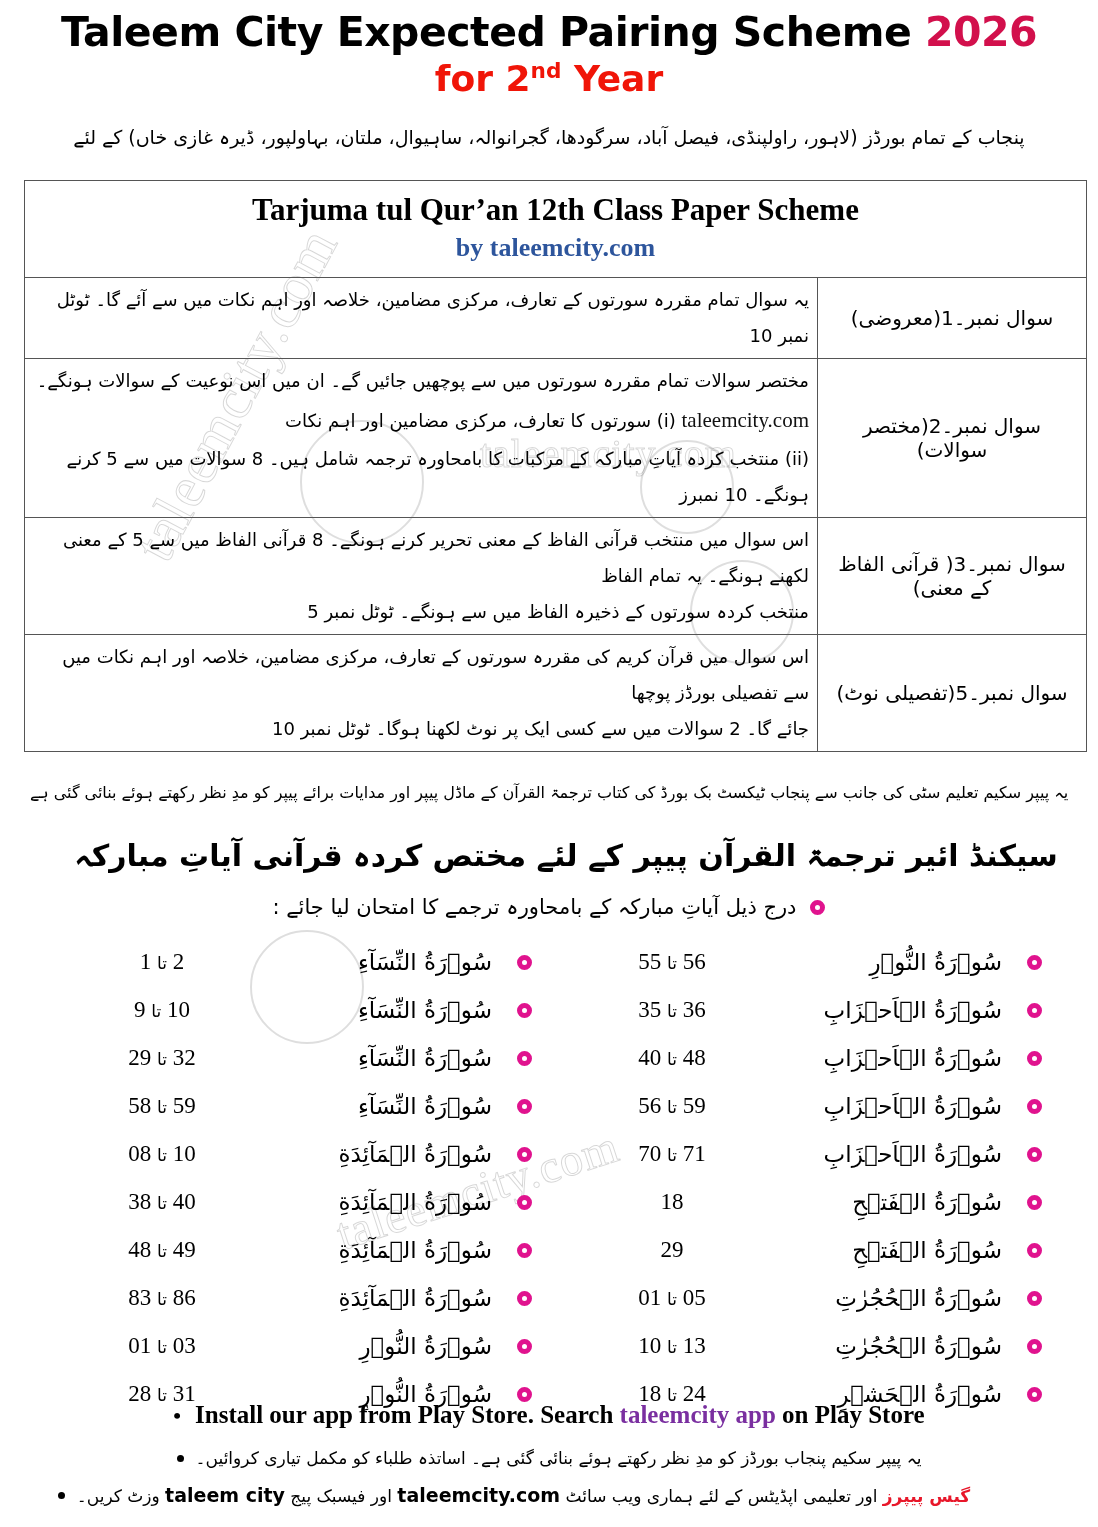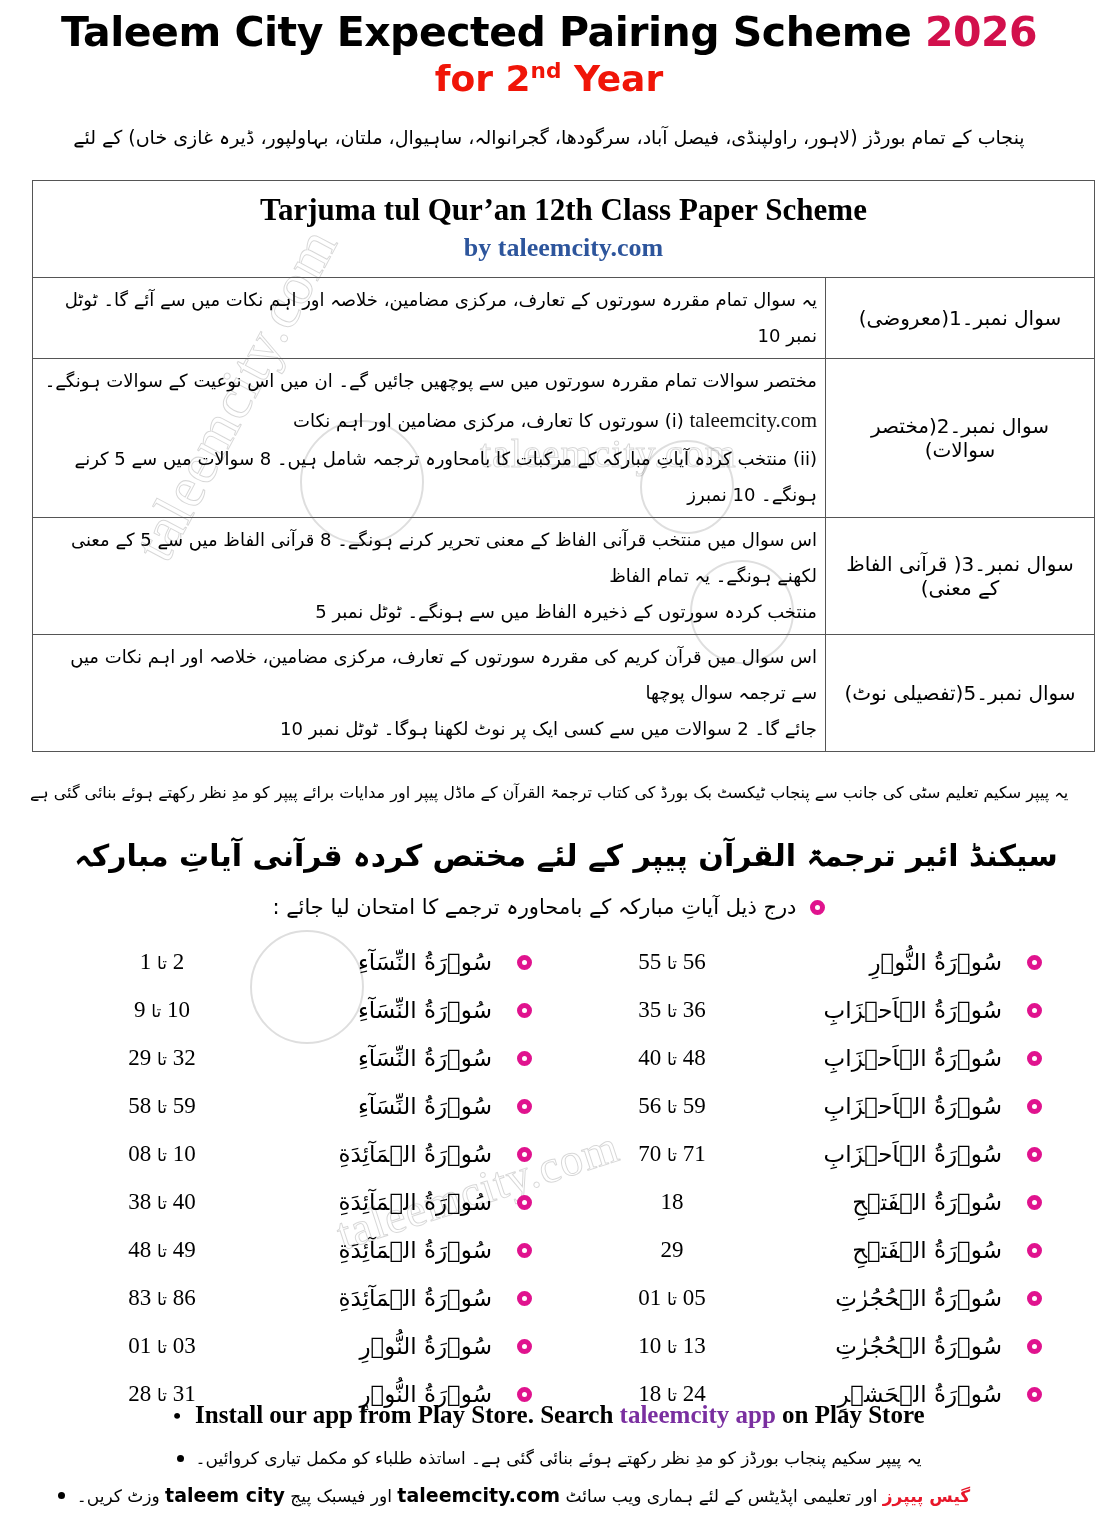--- a/index.html
+++ b/index.html
@@ -67,21 +67,21 @@
     top: 126px; left: 0; width: 1098px;
     text-align: center;
     direction: rtl;
     font-size: 19px;
     font-family: "DejaVu Sans", "Liberation Sans", sans-serif;
   }
 
   
   .tbl {
     position: absolute;
-    left: 32px;
+    left: 24px;
     top: 180px;
     width: 1062px;
     border-collapse: collapse;
     table-layout: fixed;
     border-radius: 18px;
   }
   .tbl td {
     border: 1.5px solid #555;
     vertical-align: middle;
     padding: 4px 8px;
@@ -315,21 +315,21 @@
       <td class="detail-cell">
         <span class="sub-line">اس سوال میں منتخب قرآنی الفاظ کے معنی تحریر کرنے ہونگے۔ 8 قرآنی الفاظ میں سے 5 کے معنی لکھنے ہونگے۔ یہ تمام الفاظ</span>
         <span class="sub-line">منتخب کردہ سورتوں کے ذخیرہ الفاظ میں سے ہونگے۔ ٹوٹل نمبر 5</span>
       </td>
       <td class="qno-cell">سوال نمبر۔3( قرآنی الفاظ کے معنی)</td>
     </tr>
 
 
     <tr>
       <td class="detail-cell">
-        <span class="sub-line">اس سوال میں قرآن کریم کی مقررہ سورتوں کے تعارف، مرکزی مضامین، خلاصہ اور اہم نکات میں سے ترجمہ سوال پوچھا</span>
+        <span class="sub-line">اس سوال میں قرآن کریم کی مقررہ سورتوں کے تعارف، مرکزی مضامین، خلاصہ اور اہم نکات میں سے تفصیلی بورڈز پوچھا</span>
         <span class="sub-line">جائے گا۔ 2 سوالات میں سے کسی ایک پر نوٹ لکھنا ہوگا۔ ٹوٹل نمبر 10</span>
       </td>
       <td class="qno-cell">سوال نمبر۔5(تفصیلی نوٹ)</td>
     </tr>
   </tbody>
 </table>
 
 <div class="note-line">یہ پیپر سکیم تعلیم سٹی کی جانب سے پنجاب ٹیکسٹ بک بورڈ کی کتاب ترجمۃ القرآن کے ماڈل پیپر اور مدایات برائے پیپر کو مدِ نظر رکھتے ہوئے بنائی گئی ہے</div>
 <div class="big-heading">سیکنڈ ائیر ترجمۃ القرآن پیپر کے لئے مختص کردہ قرآنی آیاتِ مبارکہ</div>
 <div class="instr-row">

